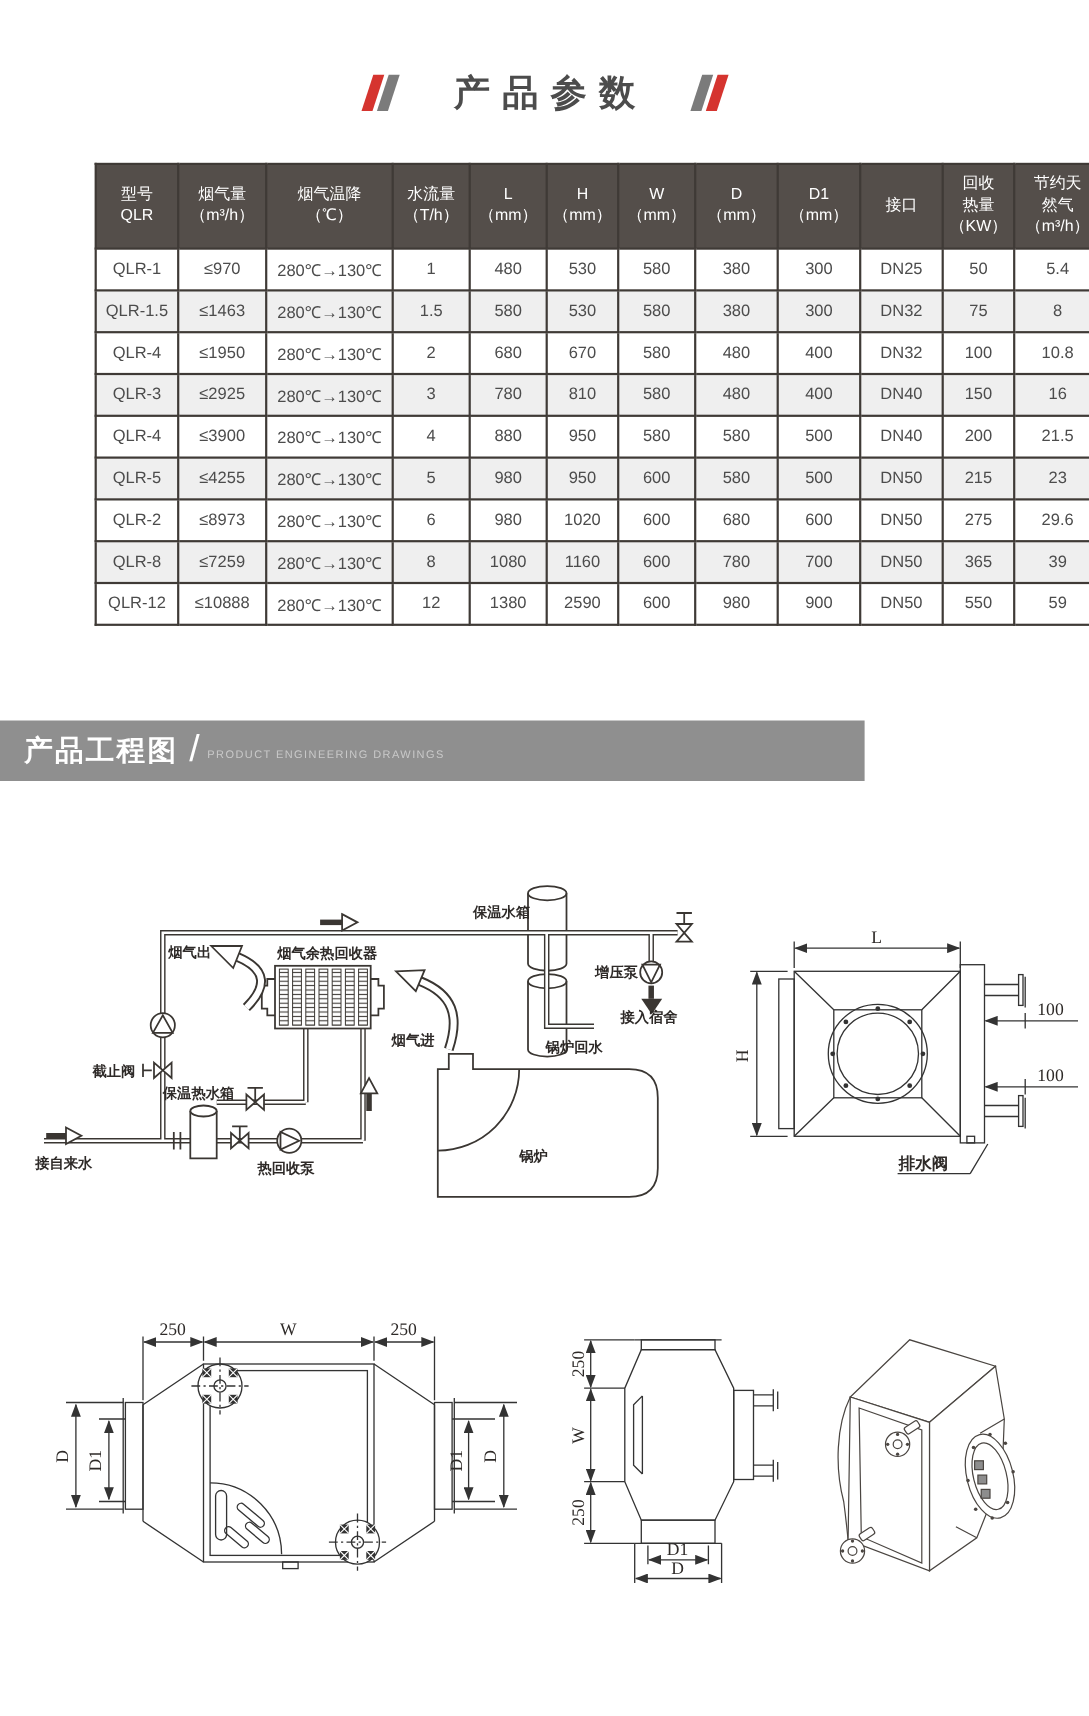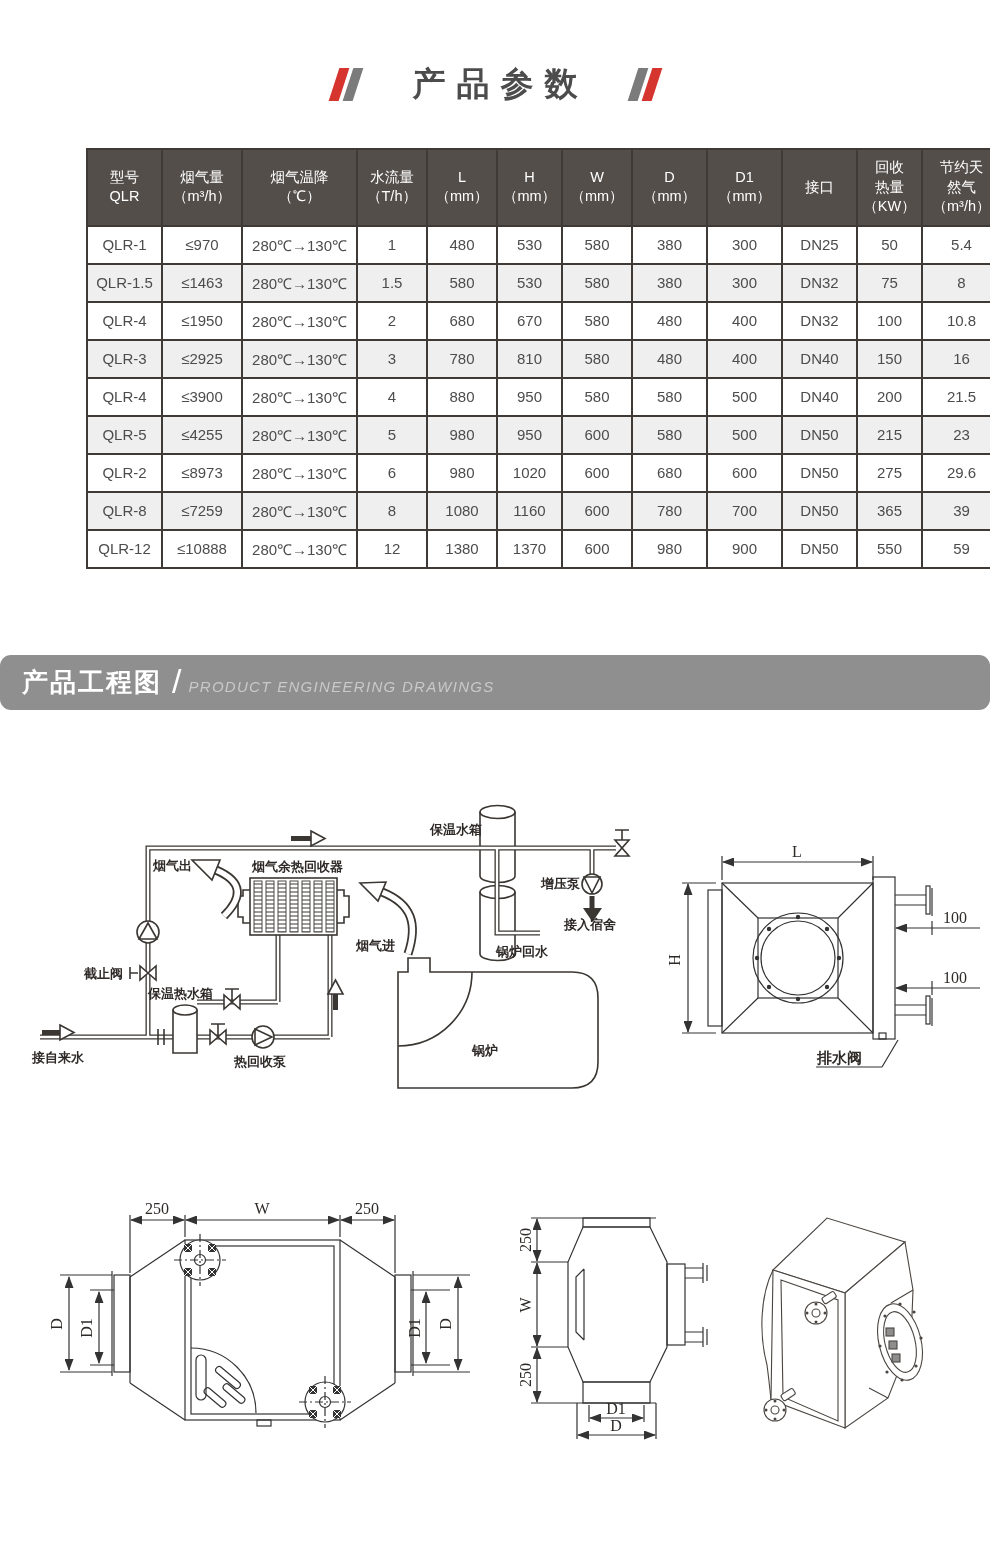--- a/index.html
+++ b/index.html
@@ -24,24 +24,24 @@
 
   
   .table-wrap{position:absolute;left:38px;top:148px;padding-left:48px;}
   table.spec{border-collapse:collapse;table-layout:fixed;width:914px;}
   table.spec th,table.spec td{border:2px solid var(--line);text-align:center;vertical-align:middle;}
   table.spec th{background:var(--header-bg);color:#fff;font-size:14.5px;font-weight:500;line-height:1.35;padding:8px 1px;}
   table.spec td{font-size:15px;color:#4c4c4c;height:36px;padding:0 1px;background:#fff;}
   table.spec tbody tr:nth-child(even) td{background:#efefef;}
 
   
-  .band{position:absolute;left:0;top:655px;width:990px;height:55px;background:var(--band-bg);display:flex;align-items:center;padding-left:22px;box-sizing:border-box;border-radius:11px;}
+  .band{position:absolute;left:0;top:655px;width:786px;height:55px;background:var(--band-bg);display:flex;align-items:center;padding-left:22px;box-sizing:border-box;}
   .band-cn{color:#ffffff;font-size:26px;font-weight:bold;letter-spacing:2px;}
   .band-slash{color:#ffffff;font-size:34px;font-weight:300;line-height:1;margin:0 7px 4px 10px;}
-  .band-en{color:#c9c9c9;font-size:15px;letter-spacing:1.3px;margin-top:8px;font-style:italic;}
+  .band-en{color:#c9c9c9;font-size:10px;letter-spacing:1.3px;margin-top:8px;}
 
   
   svg{overflow:visible;}
   svg .cjk{font-family:"Liberation Sans",sans-serif;font-size:13px;font-weight:600;fill:#2e2a28;}
   svg .dim{font-family:"Liberation Serif",serif;font-size:16px;fill:#2e2a28;text-anchor:middle;}
   svg .po{stroke:#3a3632;stroke-width:5;fill:none;}
   svg .pi{stroke:#ffffff;stroke-width:2.4;fill:none;}
 </style>
 </head>
 <body>
@@ -204,21 +204,21 @@
             <td>DN50</td>
             <td>365</td>
             <td>39</td>
           </tr>
           <tr>
             <td>QLR-12</td>
             <td>≤10888</td>
             <td>280℃→130℃</td>
             <td>12</td>
             <td>1380</td>
-            <td>1370</td>
+            <td>2590</td>
             <td>600</td>
             <td>980</td>
             <td>900</td>
             <td>DN50</td>
             <td>550</td>
             <td>59</td>
           </tr>
         </tbody>
     </table>
   </div>

